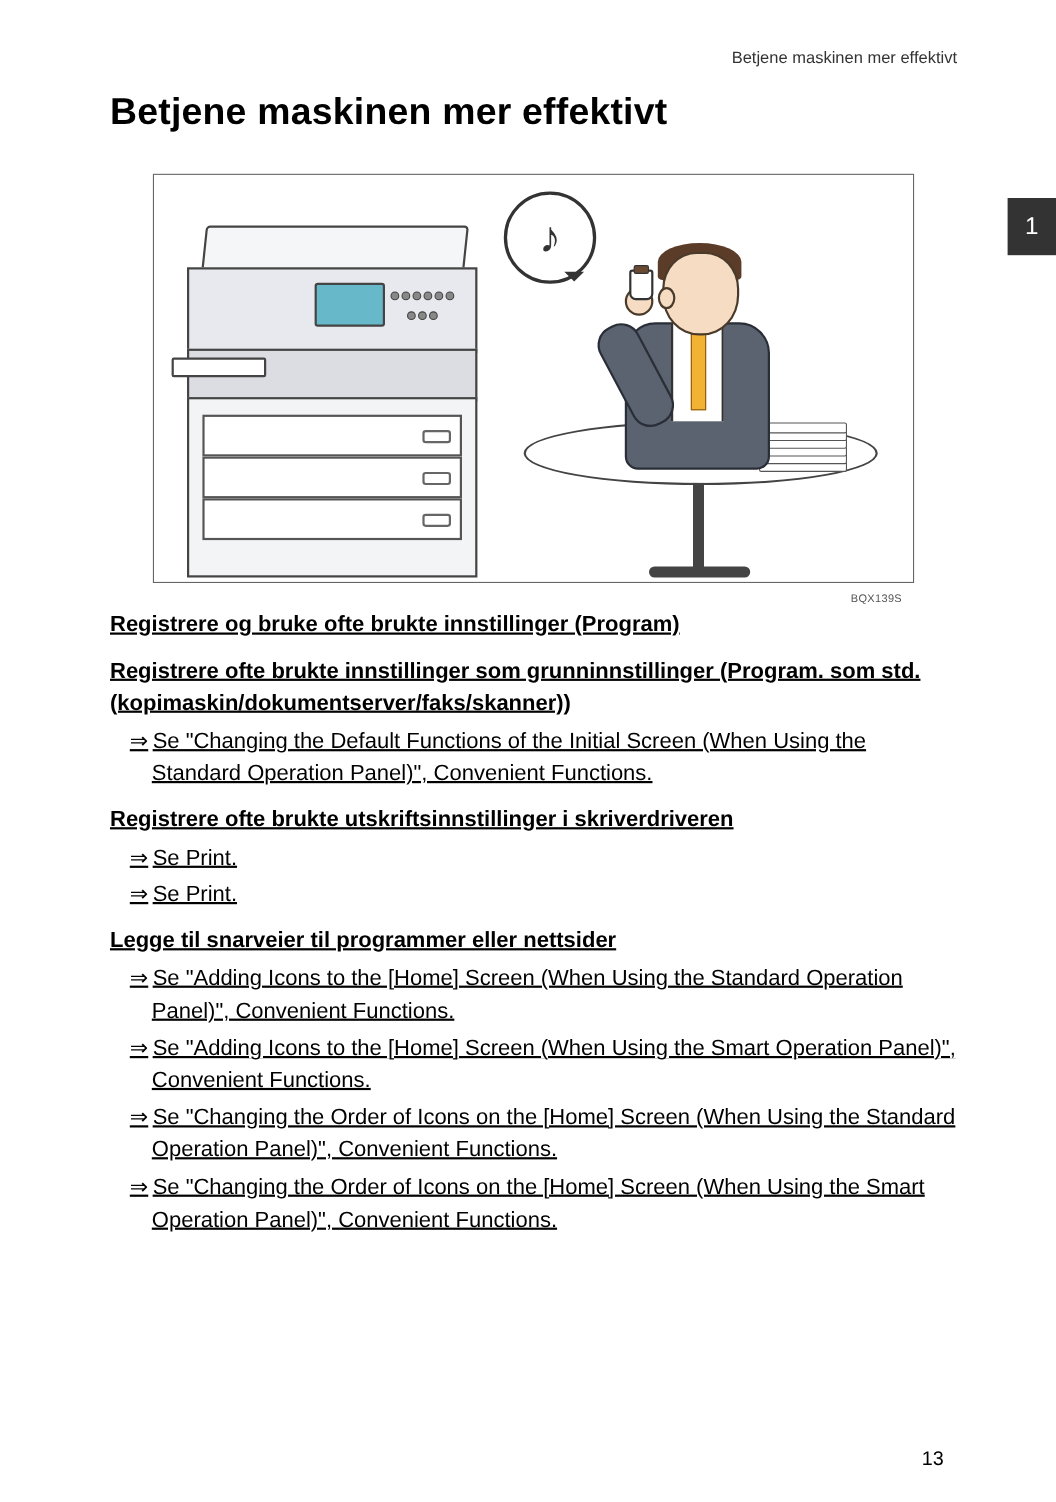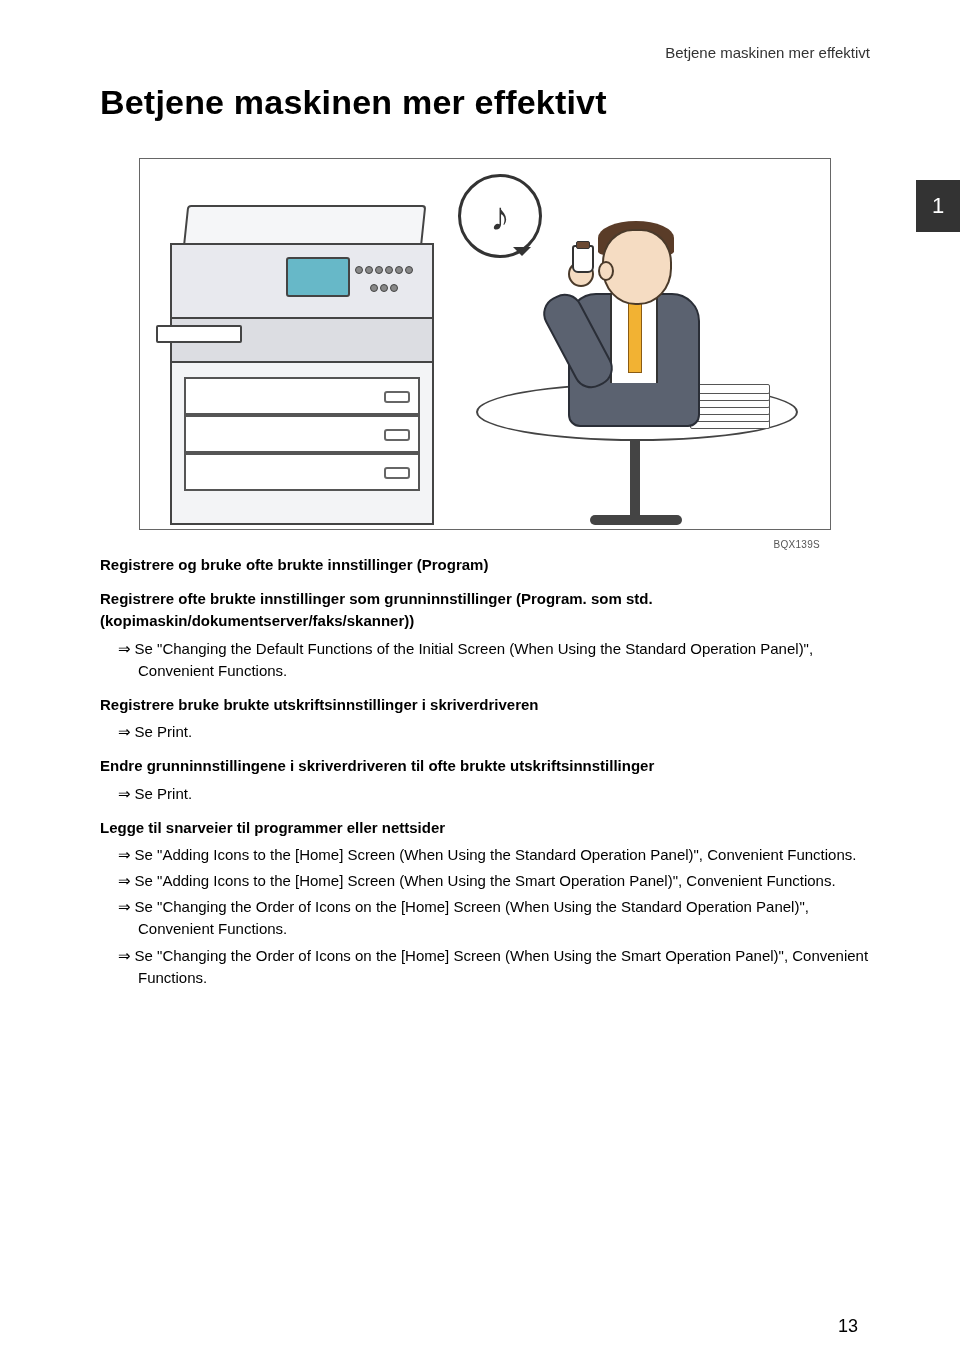--- a/index.html
+++ b/index.html
@@ -97,21 +97,21 @@
   .hair{ position:absolute; top:26px; left:118px; width:76px; height:34px; background:#5a3c28; border-radius:50% 50% 10% 10%;}
   .ear{ position:absolute; top:66px; left:118px; width:12px; height:16px; background:#f5dcc2; border:2px solid #4a3a2a; border-radius:50%;}
   .torso{ position:absolute; top:98px; left:88px; width:128px; height:130px; background:#5b6270; border:2px solid #2a2e37; border-radius:28px 28px 12px 12px;}
   .lapel{ position:absolute; top:98px; left:130px; width:44px; height:90px; background:#fff; border-left:2px solid #333; border-right:2px solid #333;}
   .tie{ position:absolute; top:104px; left:148px; width:12px; height:72px; background:#f2b233; border:1.5px solid #8a5b13;}
   .arm{ position:absolute; top:96px; left:78px; width:36px; height:96px; background:#5b6270; border:2px solid #2a2e37; border-radius:18px; transform:rotate(-28deg);}
   .hand{ position:absolute; top:66px; left:88px; width:22px; height:22px; background:#f5dcc2; border:2px solid #4a3a2a; border-radius:50%;}
   .cup{ position:absolute; top:50px; left:92px; width:18px; height:24px; background:#fff; border:2px solid #333; border-radius:3px 3px 6px 6px;}
   .cup::before{content:""; position:absolute; top:-6px; left:2px; width:12px; height:6px; background:#6b4a33; border:1px solid #333; border-radius:2px;}
 
-  .content { font-size: 15px; line-height: 1.48; }
+  .content { font-size: 20px; line-height: 1.48; text-decoration: underline; }
   .sec-head {
     font-weight: bold;
     margin-top: 12px;
     margin-bottom: 5px;
   }
   .ref-line { margin: 4px 0 4px 38px; text-indent: -20px;}
   .arrow { font-family: "Arial"; margin-right: 4px; }
   .page-num { position:absolute; bottom:28px; right:102px; font-size:18px;}
 </style>
 </head>
@@ -182,24 +182,23 @@
     <div class="ill-label">BQX139S</div>
   </div>
 
   <div class="content">
 
     <div class="sec-head">Registrere og bruke ofte brukte innstillinger (Program)</div>
 
     <div class="sec-head">Registrere ofte brukte innstillinger som grunninnstillinger (Program. som std. (kopimaskin/dokumentserver/faks/skanner))</div>
     <div class="ref-line"><span class="arrow">⇒</span><span>Se "Changing the Default Functions of the Initial Screen (When Using the Standard Operation Panel)", Convenient Functions.</span></div>
 
-    <div class="sec-head">Registrere bruke brukte utskriftsinnstillinger i skriverdriveren</div>
+    <div class="sec-head">Registrere ofte brukte utskriftsinnstillinger i skriverdriveren</div>
     <div class="ref-line"><span class="arrow">⇒</span><span>Se Print.</span></div>
 
-    <div class="sec-head">Endre grunninnstillingene i skriverdriveren til ofte brukte utskriftsinnstillinger</div>
     <div class="ref-line"><span class="arrow">⇒</span><span>Se Print.</span></div>
 
     <div class="sec-head">Legge til snarveier til programmer eller nettsider</div>
     <div class="ref-line"><span class="arrow">⇒</span><span>Se "Adding Icons to the [Home] Screen (When Using the Standard Operation Panel)", Convenient Functions.</span></div>
     <div class="ref-line"><span class="arrow">⇒</span><span>Se "Adding Icons to the [Home] Screen (When Using the Smart Operation Panel)", Convenient Functions.</span></div>
 
     <div class="ref-line"><span class="arrow">⇒</span><span>Se "Changing the Order of Icons on the [Home] Screen (When Using the Standard Operation Panel)", Convenient Functions.</span></div>
     <div class="ref-line"><span class="arrow">⇒</span><span>Se "Changing the Order of Icons on the [Home] Screen (When Using the Smart Operation Panel)", Convenient Functions.</span></div>
 
   </div>

